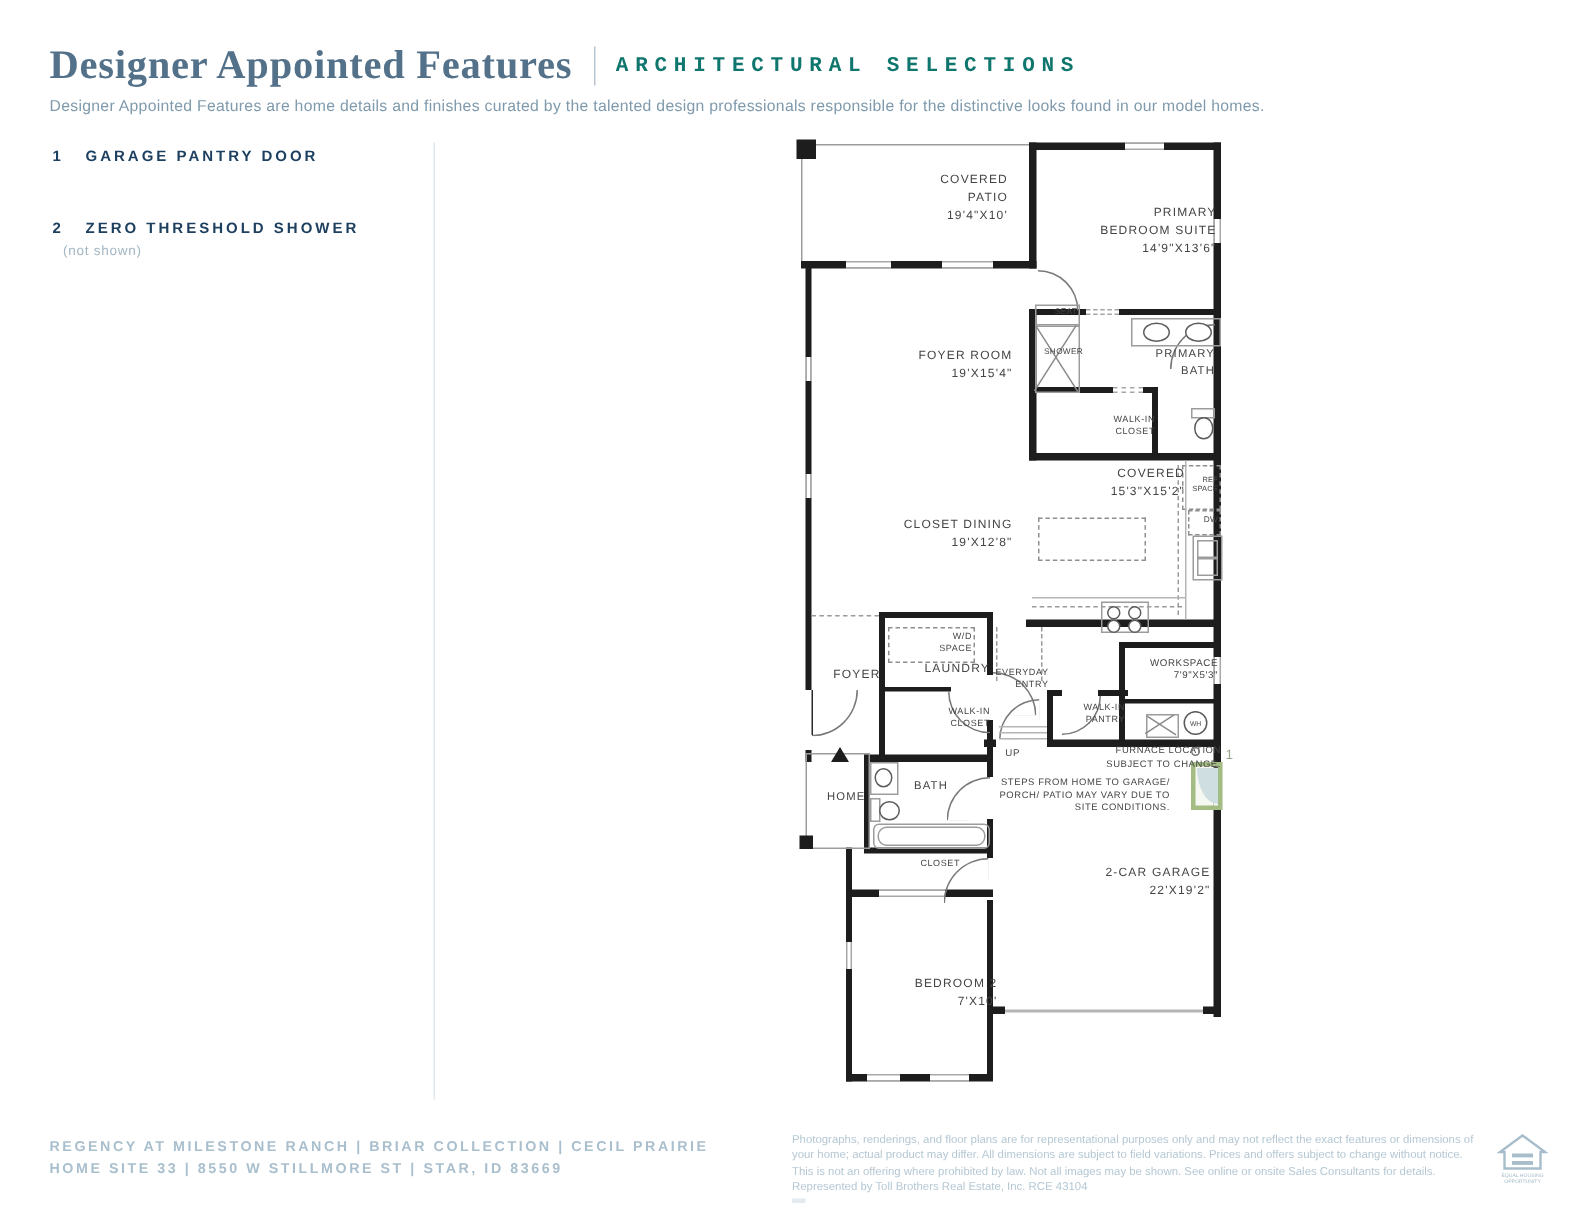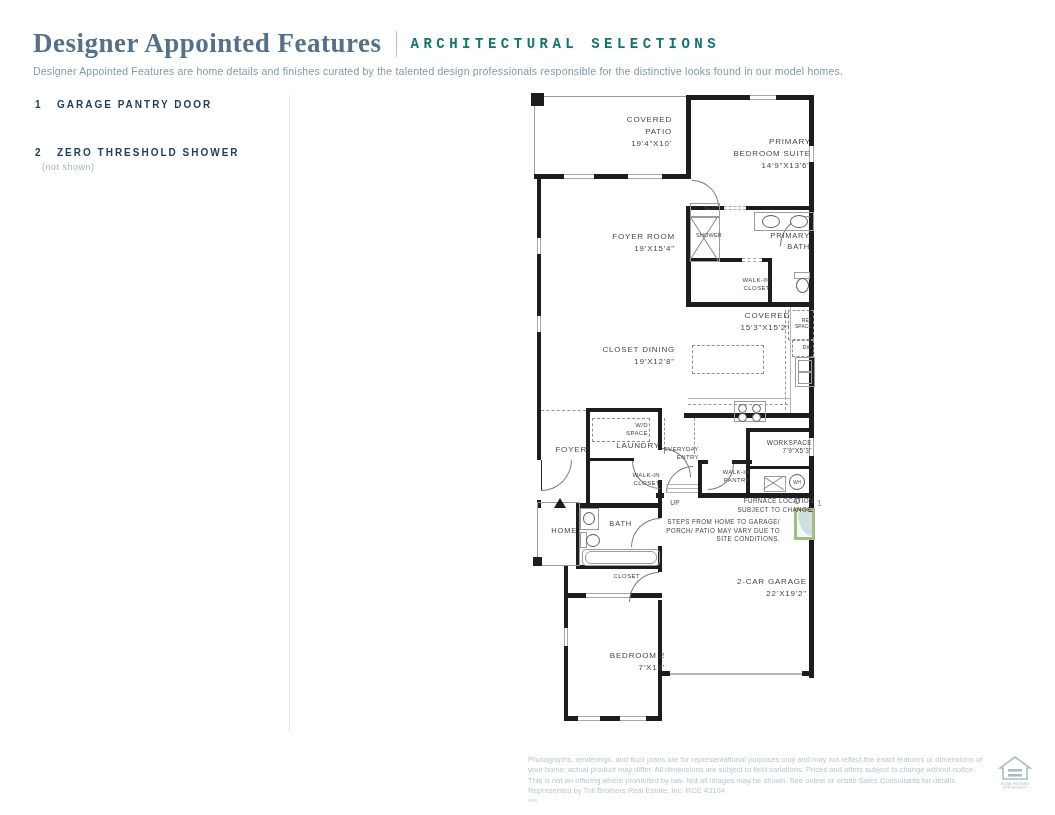--- a/index.html
+++ b/index.html
@@ -246,20 +246,22 @@
     <div class="lbl" style="left:37px;top:530px;width:100px;margin-top:32px;"><span>BEDROOM 2</span><br><span>7'X10'</span></div>
 
     <div class="lbl s6 pre" style="left:158px;top:409px;width:128px;font-size:6.3px;line-height:8.5px;">FURNACE LOCATION
 SUBJECT TO CHANGE.</div>
     <div class="ring" style="left:266px;top:410px;"></div>
     <div class="lbl s6 pre" style="left:128px;top:430px;width:124px;font-size:6.3px;line-height:8.5px;">STEPS FROM HOME TO GARAGE/
 PORCH/ PATIO MAY VARY DUE TO
 SITE CONDITIONS.</div>
   </div>
 
+  <div class="footer-left"><span>REGENCY AT MILESTONE RANCH   |   BRIAR COLLECTION   |   CECIL PRAIRIE</span>
+<span>HOME SITE 33   |   8550 W STILLMORE ST   |   STAR, ID 83669</span></div>
 
   <div class="disclaimer">Photographs, renderings, and floor plans are for representational purposes only and may not reflect the exact features or dimensions of your home; actual product may differ. All dimensions are subject to field variations. Prices and offers subject to change without notice. This is not an offering where prohibited by law. Not all images may be shown. See online or onsite Sales Consultants for details. Represented by Toll Brothers Real Estate, Inc. RCE 43104</div>
   <div class="faintmark"></div>
 
   <svg class="eho" width="34" height="36" viewBox="0 0 34 36">
     <polygon points="17,2 32,13 29,13 29,24 5,24 5,13 2,13" fill="none" stroke="#a7bdcb" stroke-width="1.6"></polygon>
     <rect x="10" y="14" width="14" height="2.6" fill="#a7bdcb"></rect>
     <rect x="10" y="19" width="14" height="2.6" fill="#a7bdcb"></rect>
     <text x="17" y="29.5" text-anchor="middle" font-size="3.4" fill="#a7bdcb">EQUAL HOUSING</text>
     <text x="17" y="33.5" text-anchor="middle" font-size="3.4" fill="#a7bdcb">OPPORTUNITY</text>

